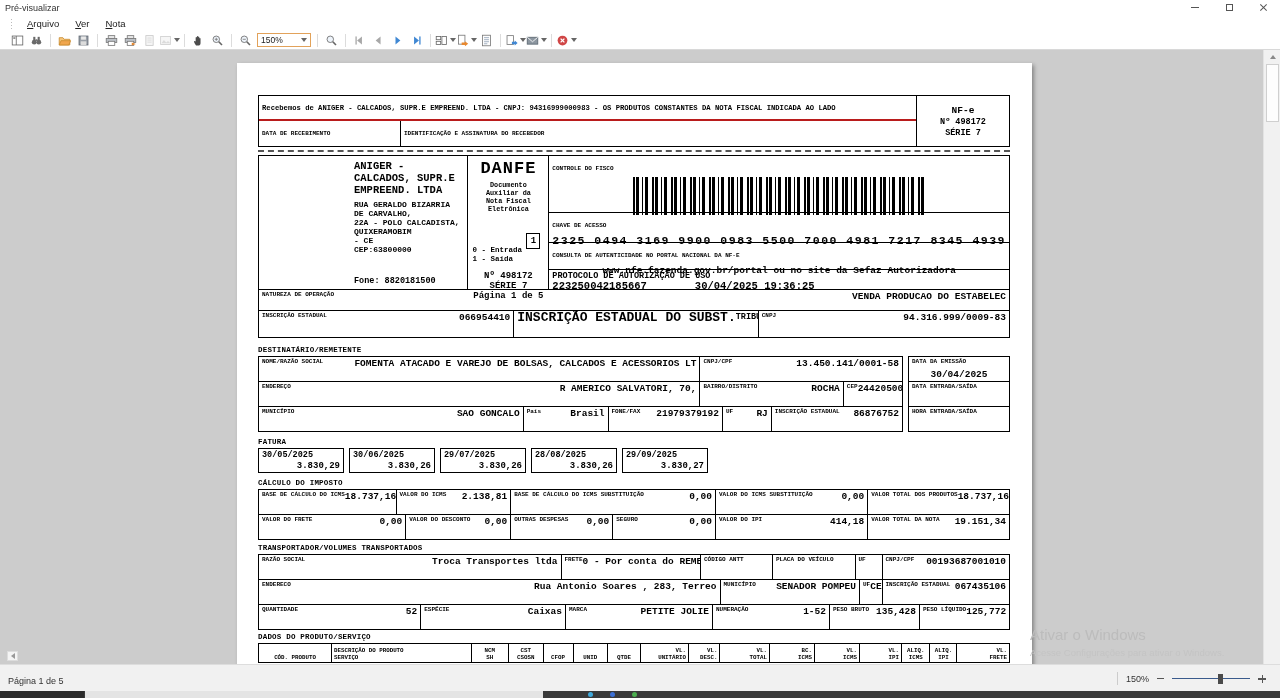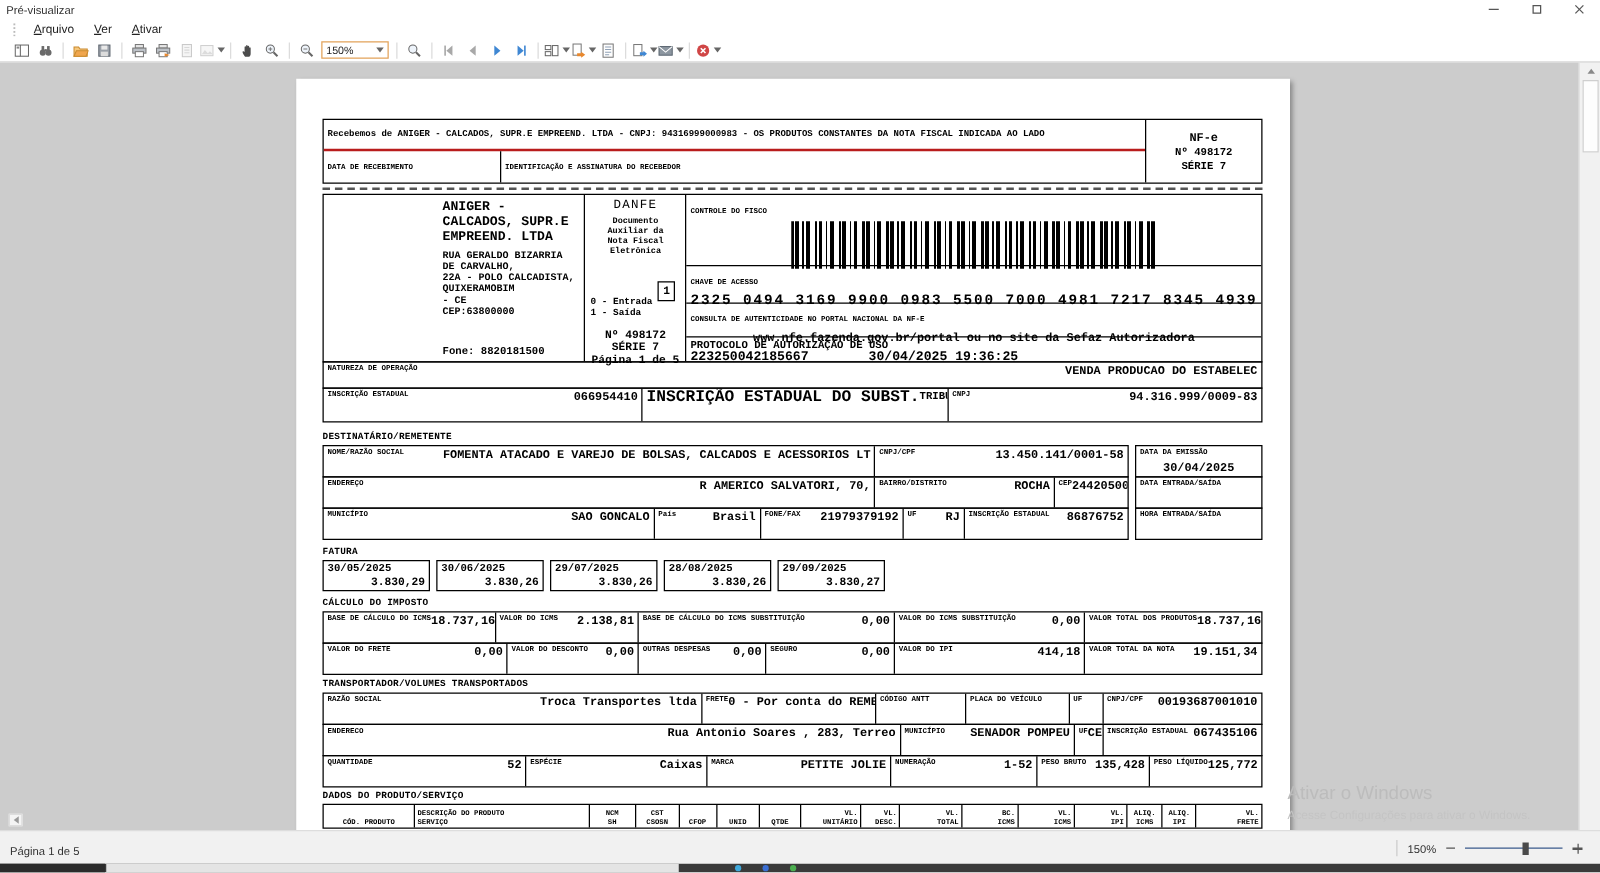--- a/index.html
+++ b/index.html
@@ -83,21 +83,21 @@
   .nfe-t { font-size:9.5px; font-weight:bold; }
   .nfe-n,.nfe-s { font-size:8.5px; font-weight:bold; }
   .cutline { border-top:2px dashed #555; margin:3px 0; }
 
   .header3 { display:flex; height:135px; }
   .emit { width:262px; padding:4px 4px 3px 95px; display:flex; flex-direction:column; }
   .emit-name { font-size:10.5px; font-weight:bold; line-height:12px; white-space:pre-line; }
   .emit-addr { font-size:8px; font-weight:bold; line-height:9px; margin-top:4px; }
   .emit-fone { font-size:8.5px; font-weight:bold; margin-top:auto; }
   .danfe-cell { width:117px; border-left:1px solid #000; border-right:1px solid #000; display:flex; flex-direction:column; align-items:center; padding:3px 4px; }
-  .danfe-title { font-size:10px; font-weight:normal; letter-spacing:1px; }
+  .danfe-title { font-size:17px; font-weight:bold; letter-spacing:1px; }
   .danfe-sub { font-size:6.8px; font-weight:bold; line-height:8px; text-align:center; margin-top:3px; }
   .es-row { width:100%; display:flex; align-items:center; justify-content:space-between; margin-top:5px; }
   .es-lines { font-size:7.5px; font-weight:bold; line-height:9px;margin-top:28px; }
   .tipo-box { width:14px; height:16px; border:1px solid #000; font-size:9px; font-weight:bold; display:flex; align-items:center; justify-content:center; margin-right:4px; }
   .danfe-num { font-size:9px; font-weight:bold; margin-top:7px; }
   .danfe-serie { font-size:9px; font-weight:bold; }
   .danfe-pag { font-size:9px; font-weight:bold; margin-top:auto; }
   .fisco { flex:1; display:flex; flex-direction:column; }
   .fr { padding:1px 3px; }
   .fr + .fr { border-top:1px solid #000; }
@@ -148,21 +148,21 @@
     <div class="win-btn">
         <div class="close-glyph"></div>
       </div>
   </div>
 </div>
 
 <div class="menubar">
   <div class="grip"></div>
   <span class="menu-item">Arquivo</span>
   <span class="menu-item">Ver</span>
-  <span class="menu-item">Ativar</span>
+  <span class="menu-item">Nota</span>
 </div>
 
 <div class="toolbar">
   <div class="tbtn">
     <svg width="13" height="13" viewBox="0 0 16 16">
         <rect x="1.5" y="2.5" width="13" height="11" fill="none" stroke="#666"></rect>
         <line x1="6.5" y1="2.5" x2="6.5" y2="13.5" stroke="#666"></line>
         <rect x="2.8" y="4" width="2.6" height="2" fill="#888"></rect>
       </svg>
   </div>

